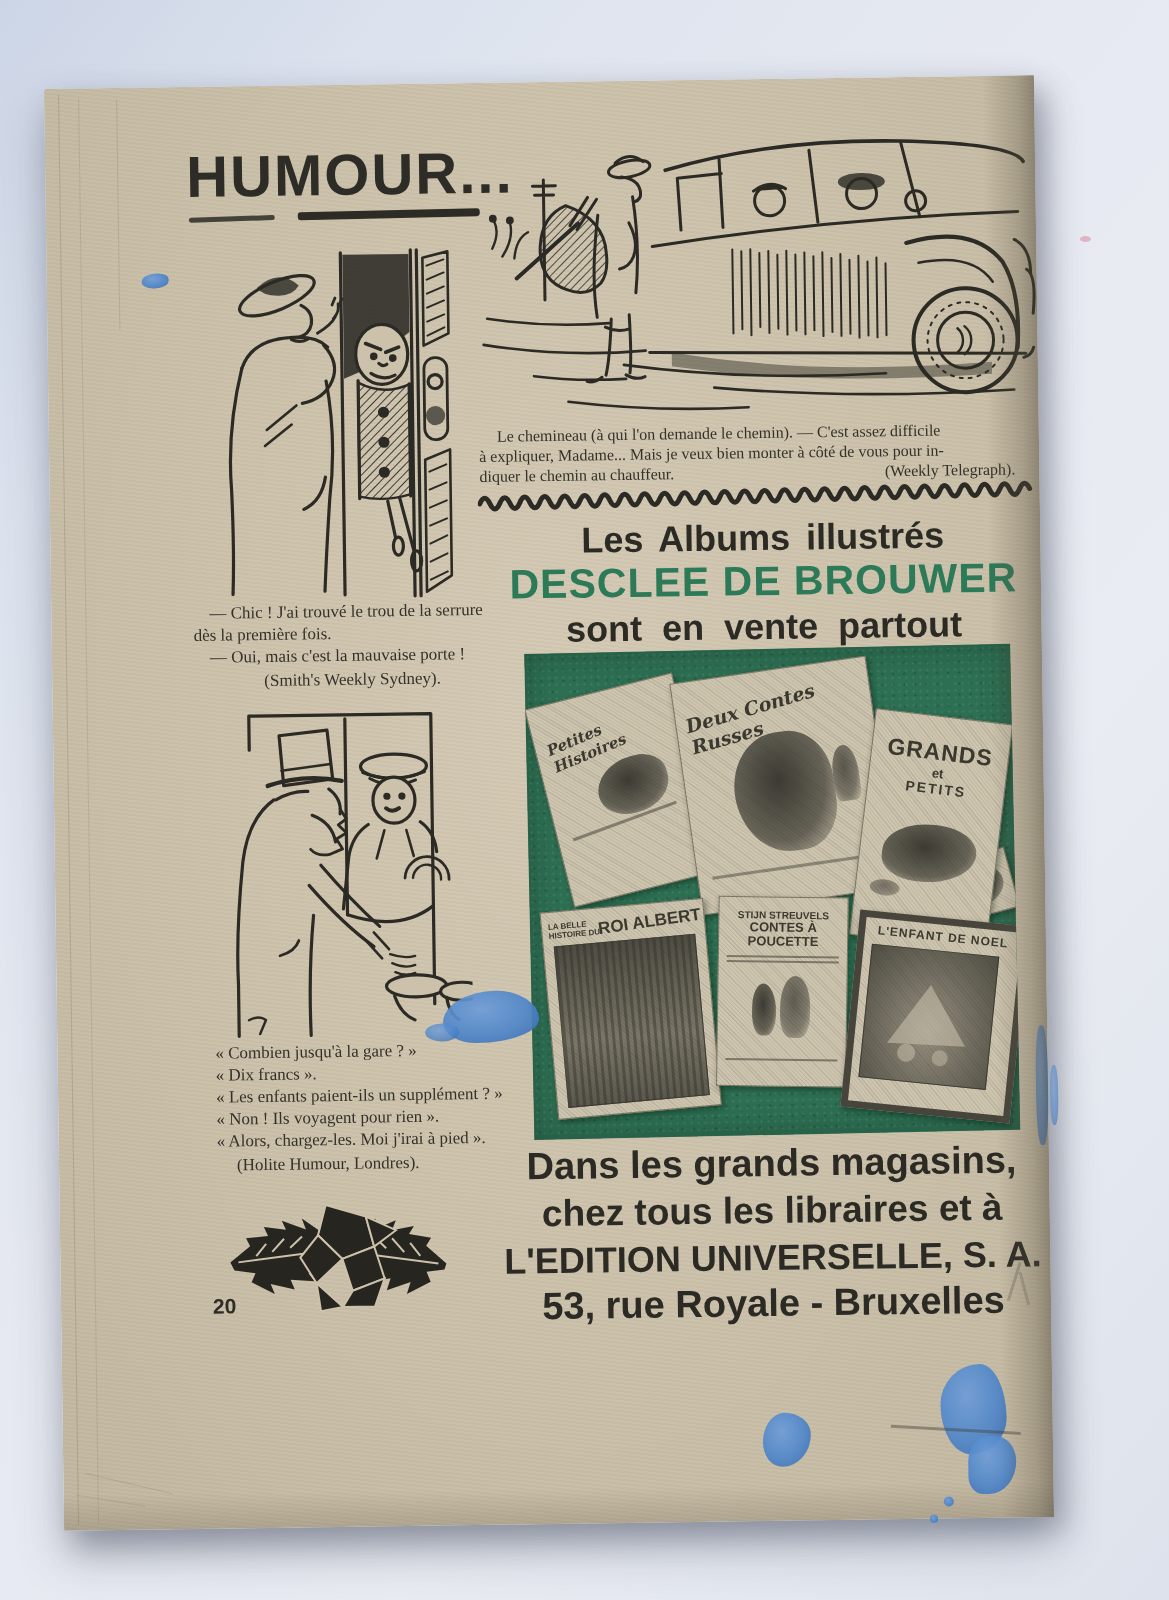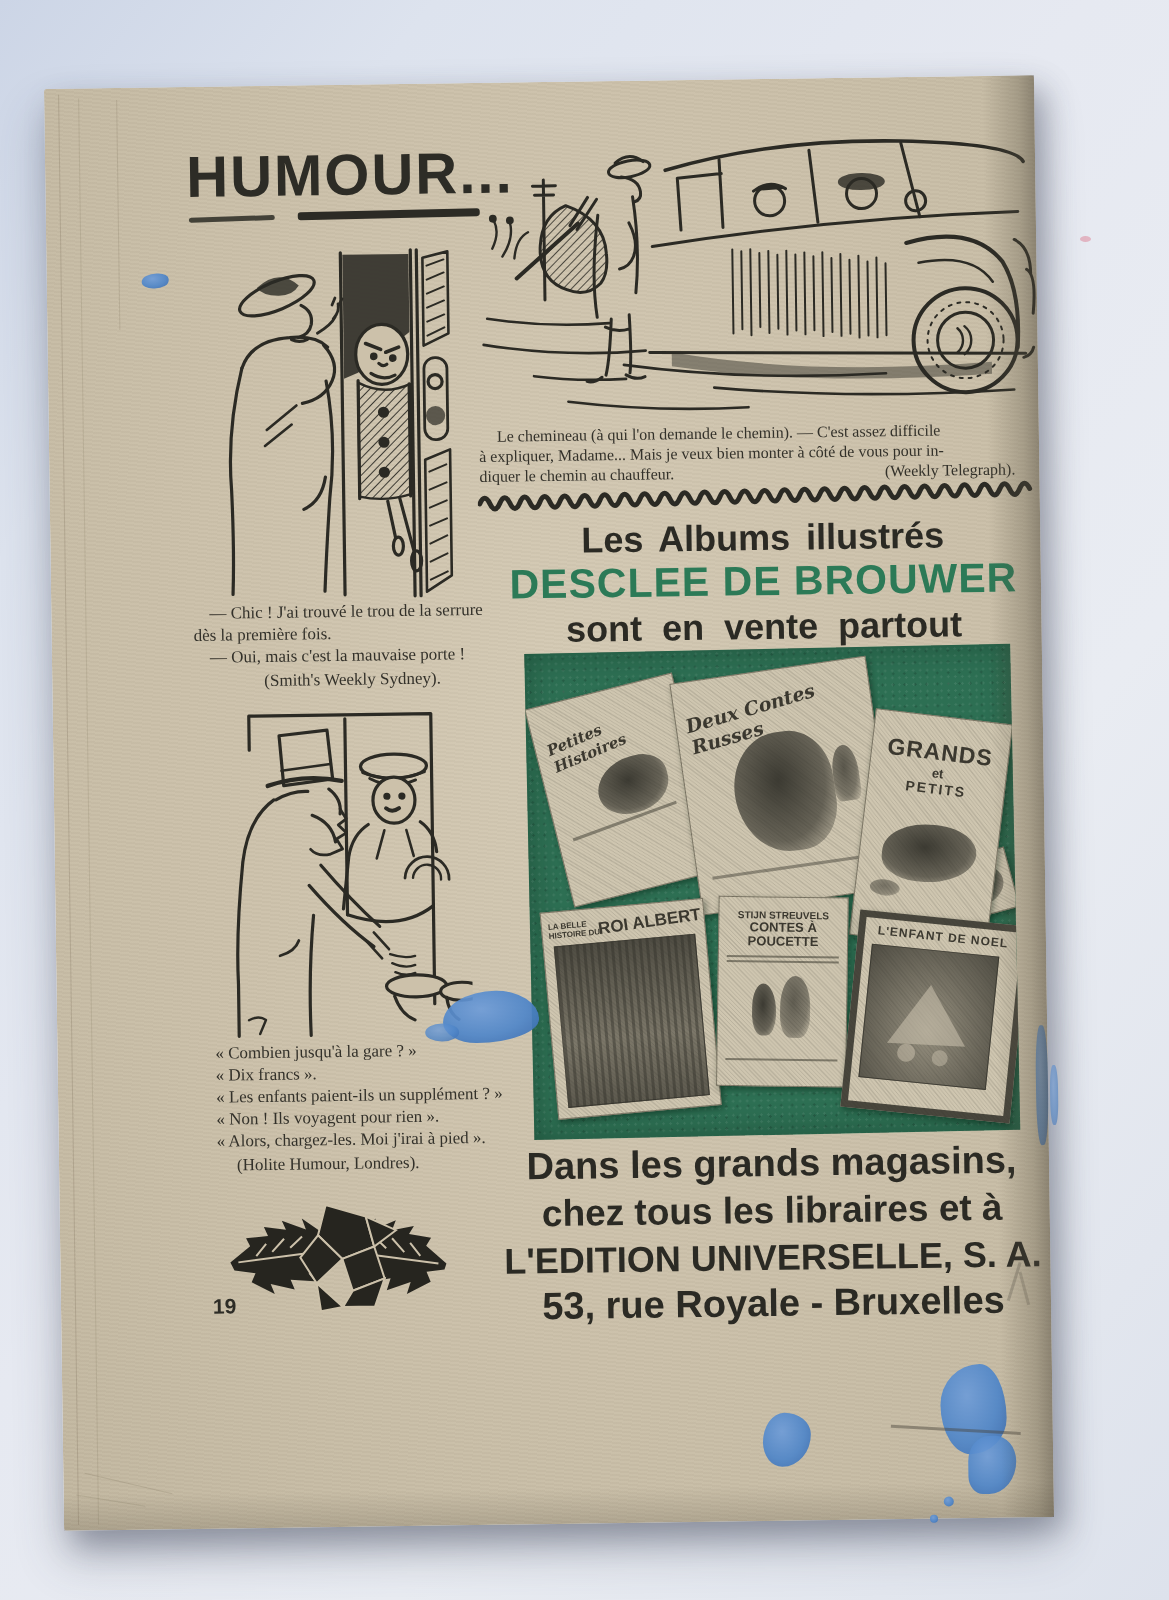--- a/index.html
+++ b/index.html
@@ -305,21 +305,21 @@
           <polygon points="102,12 142,24 150,54 118,66 94,42"></polygon>
           <polygon points="118,66 150,54 160,86 128,98"></polygon>
           <polygon points="94,42 118,66 92,90 76,64"></polygon>
           <polygon points="128,98 160,86 150,114 118,114"></polygon>
           <polygon points="142,24 172,38 150,54"></polygon>
           <polygon points="92,90 118,114 96,118"></polygon>
         </g>
       </g>
     </svg>
 
-    <div class="abs" style="left:152px;top:1208px;font-weight:800;font-size:21px;color:#2d2c26;">19</div>
+    <div class="abs" style="left:152px;top:1208px;font-weight:800;font-size:21px;color:#2d2c26;">20</div>
 
     <div class="smudge" style="left:95px;top:186px;width:27px;height:15px;border-radius:60% 40% 55% 45%;"></div>
     <div class="smudge" style="left:386px;top:908px;width:96px;height:52px;border-radius:55% 45% 65% 35%/60% 55% 45% 40%;"></div>
     <div class="smudge" style="left:368px;top:940px;width:34px;height:18px;border-radius:50%;opacity:.8;"></div>
     <div class="smudge" style="left:700px;top:1334px;width:48px;height:54px;border-radius:45% 55% 60% 40%/55% 40% 60% 45%;"></div>
     <div class="smudge" style="left:878px;top:1288px;width:66px;height:90px;border-radius:60% 40% 55% 45%/45% 60% 40% 55%;"></div>
     <div class="smudge" style="left:905px;top:1360px;width:48px;height:58px;border-radius:50% 50% 65% 35%;"></div>
     <div class="smudge" style="left:880px;top:1420px;width:10px;height:10px;border-radius:50%;"></div>
     <div class="smudge" style="left:866px;top:1438px;width:8px;height:8px;border-radius:50%;"></div>
     <div class="smudge" style="left:978px;top:950px;width:12px;height:120px;border-radius:40%;opacity:.75;"></div>

